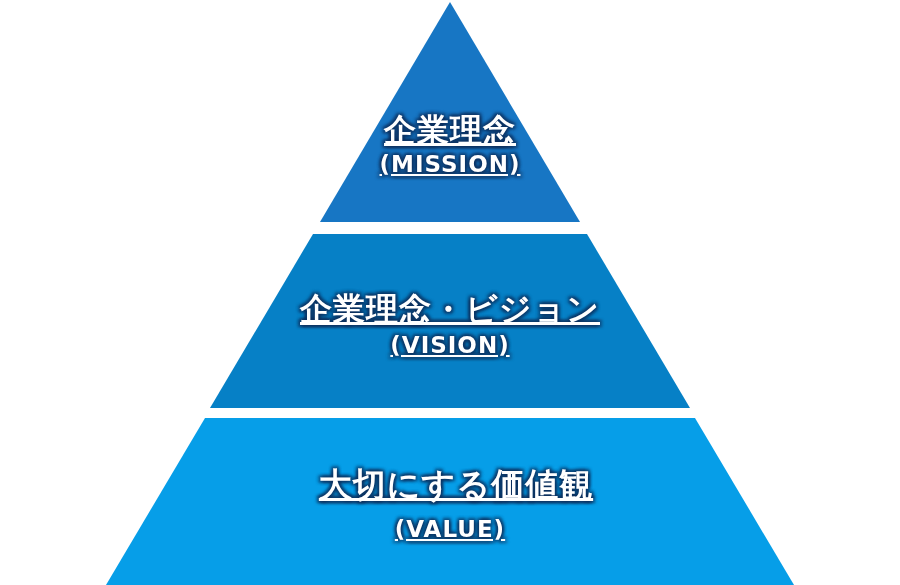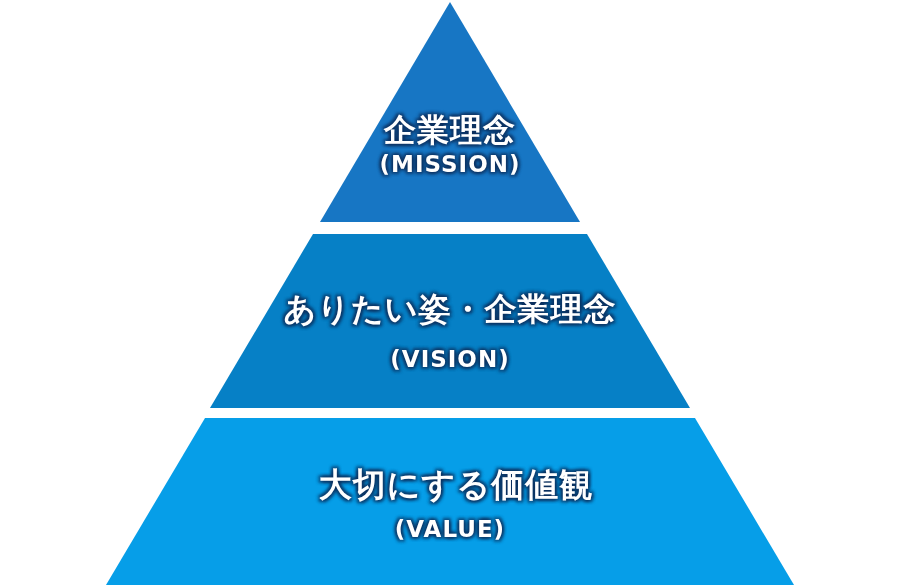--- a/index.html
+++ b/index.html
@@ -24,20 +24,21 @@
     display: block;
   }
   .tier-text {
     position: absolute;
     left: 0;
     right: 0;
     text-align: center;
     color: #ffffff;
     font-weight: bold;
     pointer-events: none;
+    text-decoration: underline;
   }
   .tier-text .jp {
     font-size: 32px;
     line-height: 40px;
     letter-spacing: 1px;
     text-shadow:
       0 0 4px rgba(13, 46, 92, 0.95),
       -2px -2px 3px rgba(13, 46, 92, 0.65),
       2px -2px 3px rgba(13, 46, 92, 0.65),
       -2px 2px 3px rgba(13, 46, 92, 0.65),
@@ -50,21 +51,21 @@
     text-shadow:
       0 0 4px rgba(13, 46, 92, 0.95),
       -2px -2px 3px rgba(13, 46, 92, 0.6),
       2px -2px 3px rgba(13, 46, 92, 0.6),
       -2px 2px 3px rgba(13, 46, 92, 0.6),
       2px 2px 3px rgba(13, 46, 92, 0.6);
   }
   .tier-text--mission { top: 110px; }
   .tier-text--mission .en { }
   .tier-text--vision { top: 289px; }
-  .tier-text--vision .en { margin-top: 16px; }
+  .tier-text--vision .en { margin-top: 2px; }
   .tier-text--value { top: 465px; }
   .tier-text--value .jp { font-size: 33px; padding-left: 12px; }
   .tier-text--value .en { margin-top: 10px; }
 </style>
 </head>
 <body>
 
 <div class="stage">
 
   <svg viewBox="0 0 900 585">
@@ -72,21 +73,21 @@
     <polygon points="313,234 587,234 690,408 210,408" fill="#0680c6"></polygon>
     <polygon points="205,418 695,418 794,585 106,585" fill="#069ee8"></polygon>
   </svg>
 
   <div class="tier-text tier-text--mission">
     <div class="jp">企業理念</div>
     <div class="en">(MISSION)</div>
   </div>
 
   <div class="tier-text tier-text--vision">
-    <div class="jp">ありたい姿・企業理念</div>
+    <div class="jp">企業理念・ビジョン</div>
     <div class="en">(VISION)</div>
   </div>
 
   <div class="tier-text tier-text--value">
     <div class="jp">大切にする価値観</div>
     <div class="en">(VALUE)</div>
   </div>
 
 </div>
 

